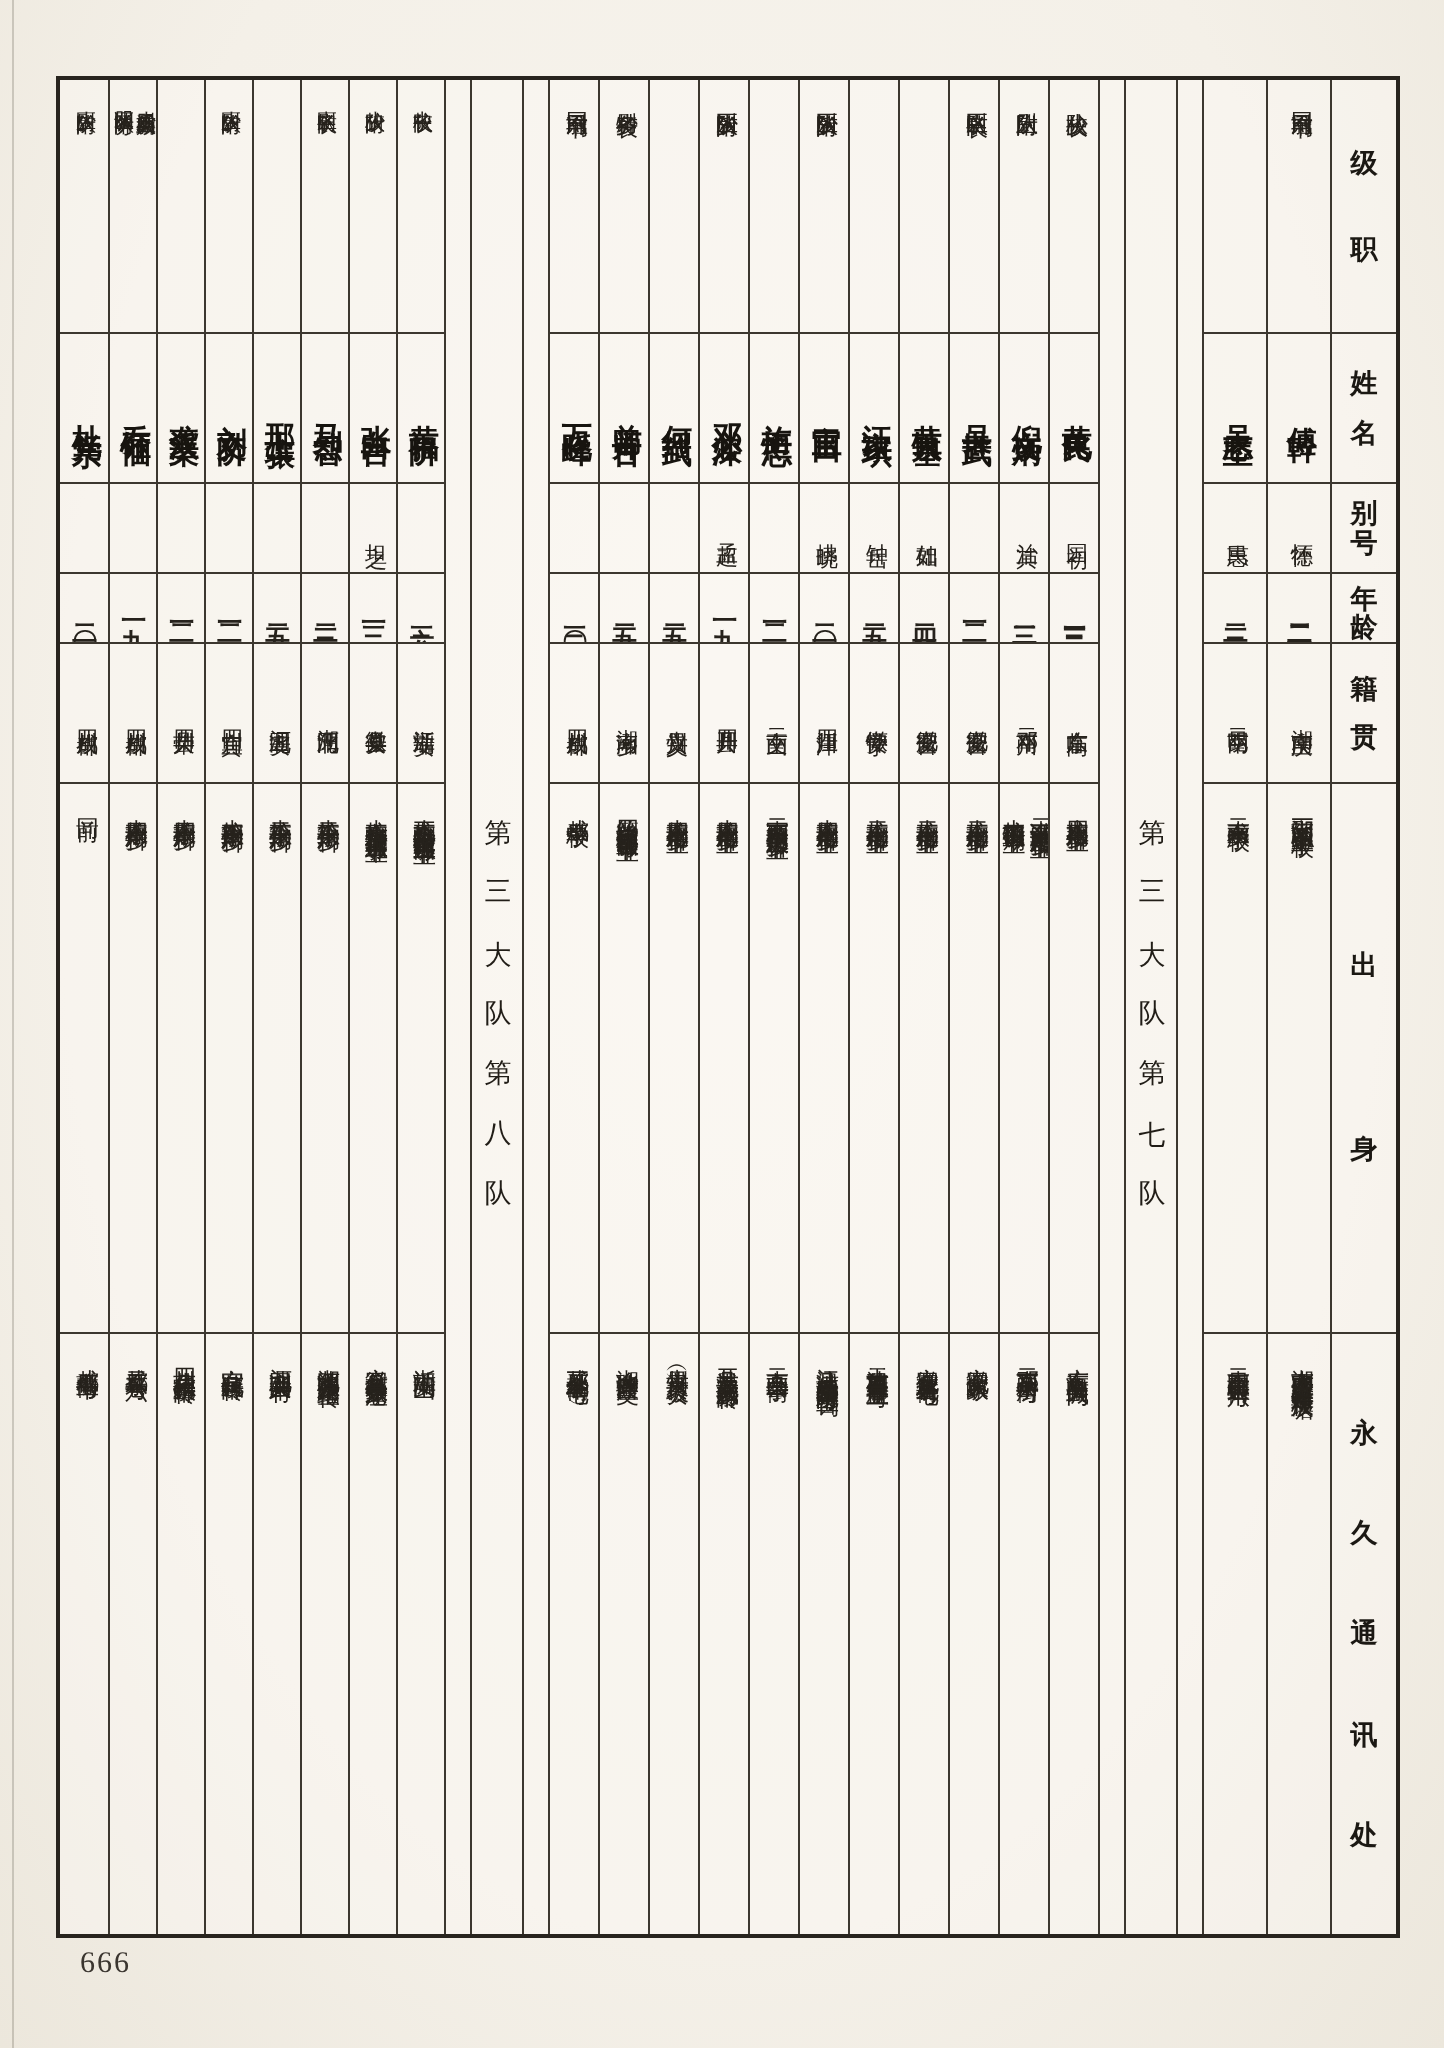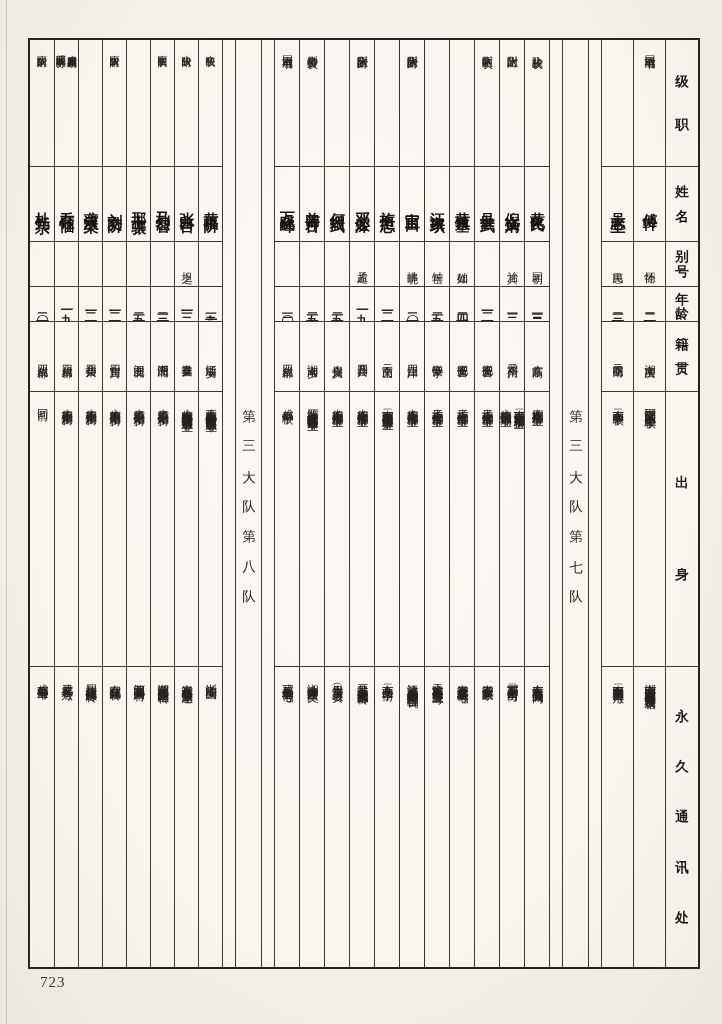--- a/index.html
+++ b/index.html
@@ -585,14 +585,14 @@
           <span class="vtext">四川成都</span>
         </div>
         <div class="cell cell-origin">
           <span class="vtext">同前</span>
         </div>
         <div class="cell cell-address">
           <span class="vtext">成都商业街十号</span>
         </div>
       </div>
     </div>
-  <div class="page-number">723</div>
+  <div class="page-number">666</div>
 </div>
 
 </body></html>

